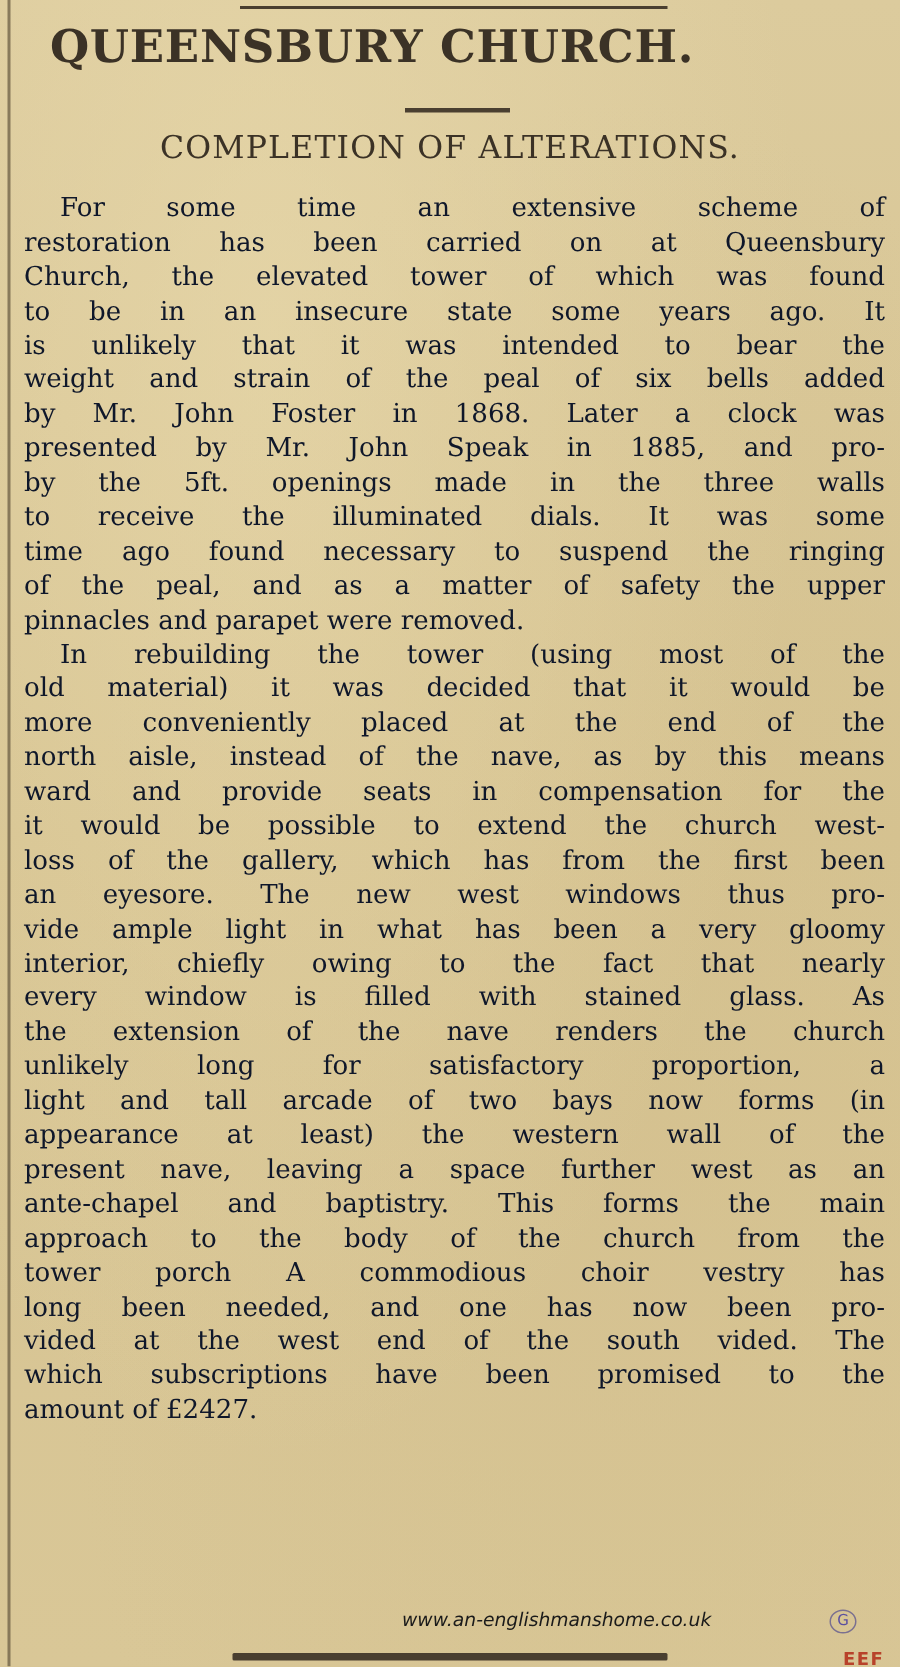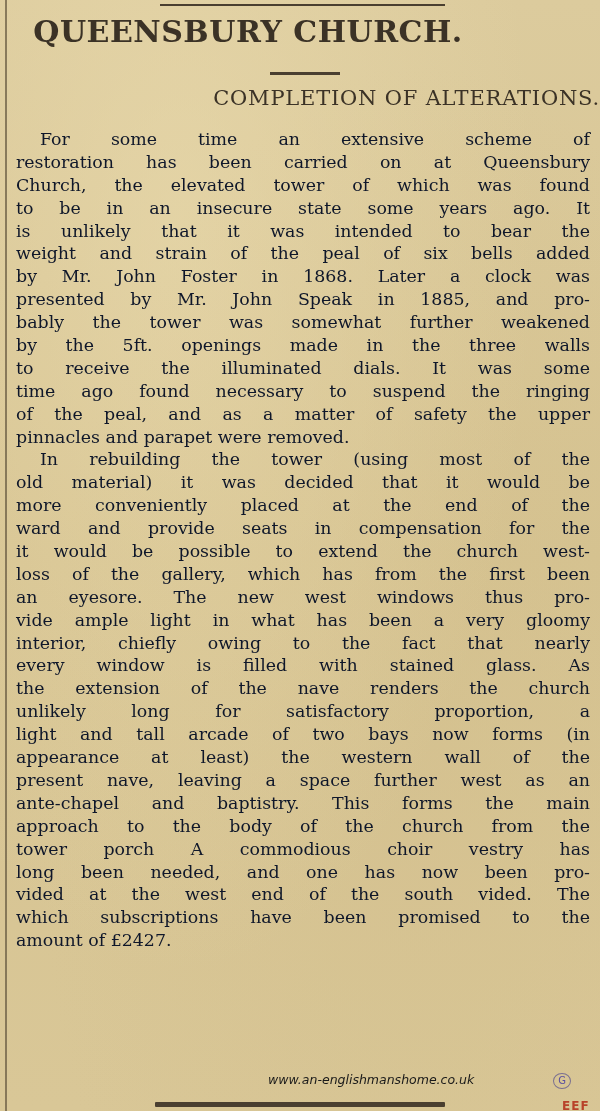--- a/index.html
+++ b/index.html
@@ -51,21 +51,21 @@
     .head-rule {
       position: absolute;
       left: 270px; top: 72px;
       width: 70px; height: 3px;
       background: #4a3f30;
     }
     .subhead {
       position: absolute;
       left: 0; top: 86px;
       width: 600px;
-      text-align: right;
+      text-align: center;
       font-family: "DejaVu Serif", serif;
       font-size: 21px;
       letter-spacing: 0.8px;
       color: #3b3226;
     }
     .body-text {
       position: absolute;
       left: 16px; top: 128px;
       width: 574px;
     }
@@ -135,29 +135,29 @@
 
 <div class="body-text">
   <div class="line indent">For some time an extensive scheme of</div>
   <div class="line">restoration has been carried on at Queensbury</div>
   <div class="line">Church, the elevated tower of which was found</div>
   <div class="line">to be in an insecure state some years ago. It</div>
   <div class="line">is unlikely that it was intended to bear the</div>
   <div class="line">weight and strain of the peal of six bells added</div>
   <div class="line">by Mr. John Foster in 1868. Later a clock was</div>
   <div class="line">presented by Mr. John Speak in 1885, and pro-</div>
-  <div class="line">bably the tower was somewhat further weakened</div>
   <div class="line">by the 5ft. openings made in the three walls</div>
   <div class="line">to receive the illuminated dials. It was some</div>
   <div class="line">time ago found necessary to suspend the ringing</div>
   <div class="line">of the peal, and as a matter of safety the upper</div>
   <div class="line last">pinnacles and parapet were removed.</div>
   <div class="line indent">In rebuilding the tower (using most of the</div>
   <div class="line">old material) it was decided that it would be</div>
   <div class="line">more conveniently placed at the end of the</div>
+  <div class="line">north aisle, instead of the nave, as by this means</div>
   <div class="line">ward and provide seats in compensation for the</div>
   <div class="line">it would be possible to extend the church west-</div>
   <div class="line">loss of the gallery, which has from the first been</div>
   <div class="line">an eyesore. The new west windows thus pro-</div>
   <div class="line">vide ample light in what has been a very gloomy</div>
   <div class="line">interior, chiefly owing to the fact that nearly</div>
   <div class="line">every window is filled with stained glass. As</div>
   <div class="line">the extension of the nave renders the church</div>
   <div class="line">unlikely long for satisfactory proportion, a</div>
   <div class="line">light and tall arcade of two bays now forms (in</div>

